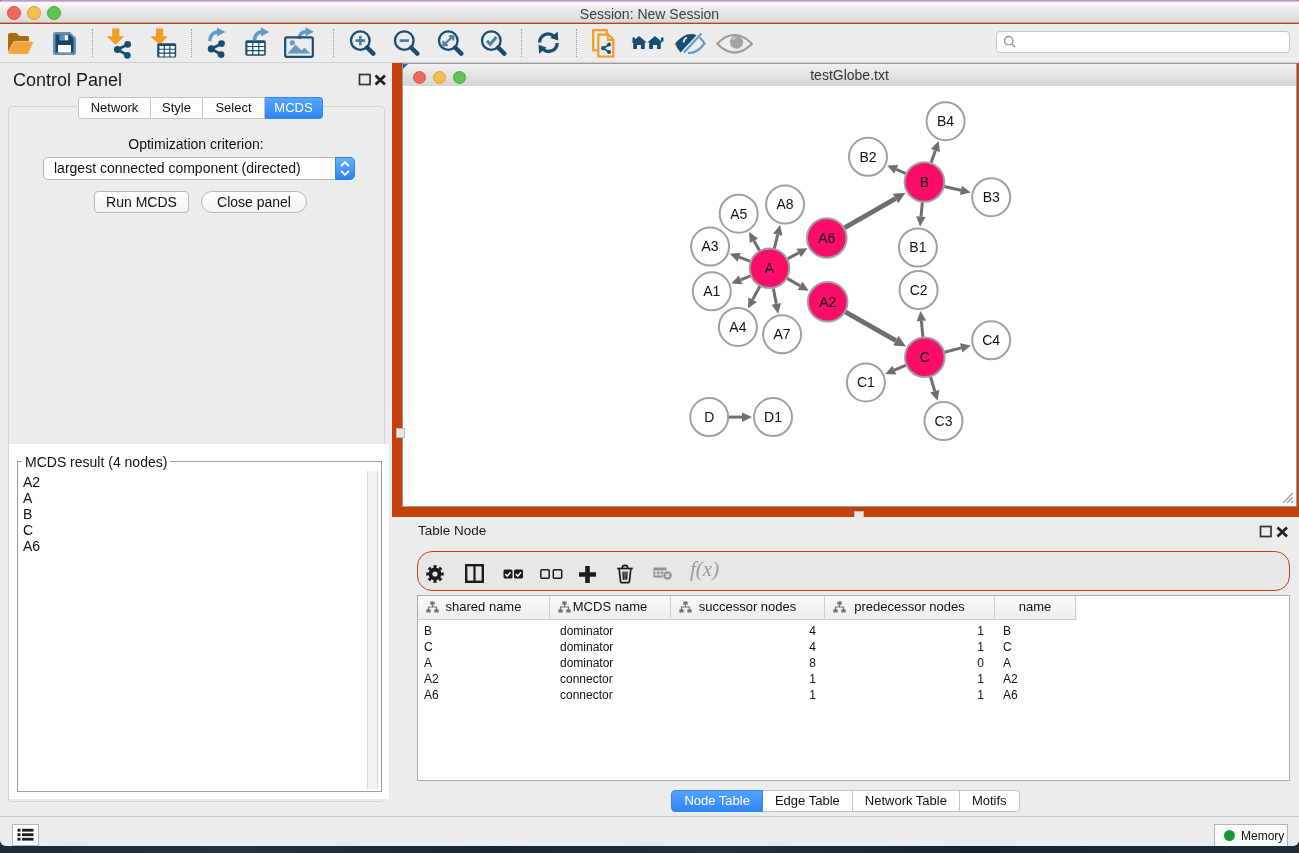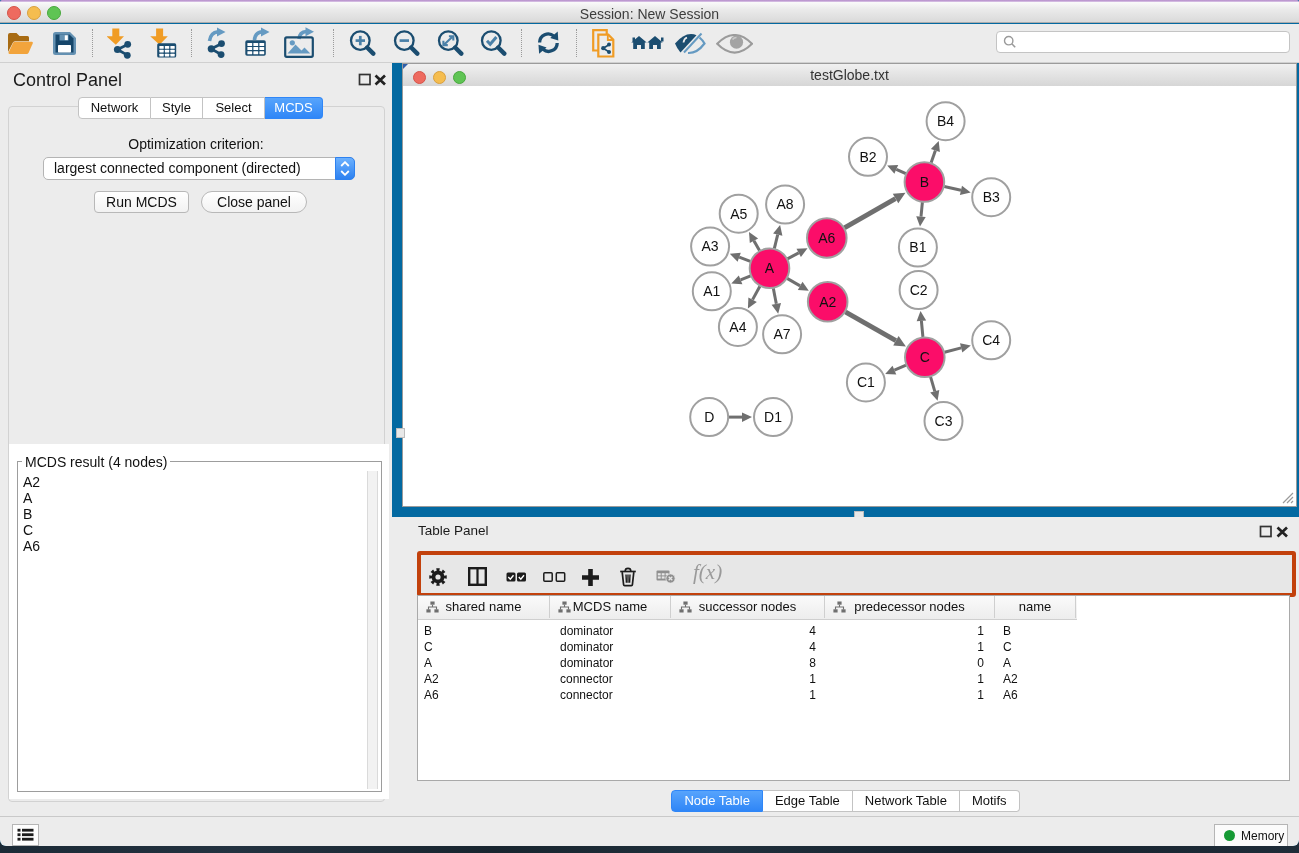--- a/index.html
+++ b/index.html
@@ -1,17 +1,17 @@
 <!DOCTYPE html>
 <html><head>
 <meta charset="utf-8">
 <style>
 html,body{margin:0;padding:0;}
 body{width:1299px;height:853px;overflow:hidden;font-family:"Liberation Sans",sans-serif;background:#1e2b38;position:relative;}#wallp{position:absolute;left:0;top:840px;width:1299px;height:13px;background:linear-gradient(90deg,#1b2a36 0%,#233240 18%,#18252f 38%,#20303c 55%,#16222e 75%,#1e2c38 100%);}
-#app{position:absolute;left:0;top:0;width:1299px;height:846px;background:#0369a1;border-radius:0 0 6px 6px;overflow:hidden;}
+#app{position:absolute;left:0;top:0;width:1299px;height:846px;background:#c2410c;border-radius:0 0 6px 6px;overflow:hidden;}
 #purpletop{position:absolute;left:0;top:0;width:1299px;height:2px;background:linear-gradient(#b289c8,#dcc8e8);z-index:50;border-radius:4px 4px 0 0;}
 #titlebar{position:absolute;left:0;top:2px;width:1299px;height:20px;background:linear-gradient(#fafafa 0%,#ebebeb 35%,#dadada 100%);border-bottom:1px solid #acacac;}
 .tl{position:absolute;width:12px;height:12px;border-radius:50%;top:4px;}
 #maintitle{position:absolute;top:4px;left:0;width:1299px;text-align:center;font-size:14px;color:#3d3d3d;}
 #toolbar{position:absolute;left:0;top:24px;width:1299px;height:38px;background:#ececec;border-bottom:1px solid #d0d0d0;}
 .tsep{position:absolute;top:5px;height:28px;width:0;border-left:1px dotted #9a9a9a;}
 .ticon{position:absolute;top:7px;}
 #searchbox{position:absolute;left:996px;top:31px;width:292px;height:20px;background:#fff;border:1px solid #c4c4c4;border-radius:4px;}
 #main{position:absolute;left:0;top:63px;width:1299px;height:753px;}
 
@@ -38,21 +38,21 @@
 #mcds-list div{height:16px;line-height:16px;padding-left:4px;}#mcds-list div:first-child{margin-top:11px;}
 #mcds-list #mcds-scroll{position:absolute;right:2px;top:8px;width:9px;bottom:1px;height:auto;background:#f2f2f2;border-left:1px solid #dadada;border-right:1px solid #dadada;margin:0;padding:0;}
 
 #netwin{position:absolute;left:402px;top:0px;width:893px;height:442px;background:#fff;border:1px solid #9b9b9b;}
 #nw-title{position:absolute;left:0;top:0;width:100%;height:22px;background:linear-gradient(#f0f0f0,#d6d6d6);border-bottom:1px solid #b5b5b5;}
 #nw-name{position:absolute;width:100%;text-align:center;top:3px;font-size:14px;color:#333;}
 #nw-canvas{position:absolute;left:0;top:22px;width:100%;height:419px;background:#fff;overflow:hidden;}
 
 #tpanel{position:absolute;left:392px;top:454px;width:907px;height:299px;background:#ececec;}
 #tp-title{position:absolute;left:26px;top:6px;font-size:13.5px;color:#1a1a1a;}
-#tp-toolbar{position:absolute;left:25px;top:34px;width:871px;height:38px;background:#e7e7e7;border:4px solid #c2410c;border-radius:3px;}
+#tp-toolbar{position:absolute;left:25px;top:34px;width:871px;height:38px;background:#e7e7e7;border:1px solid #c2410c;border-radius:15px;}
 #tp-table{position:absolute;left:25px;top:78px;width:871px;height:184px;background:#fff;border:1px solid #a9a9a9;}
 #tp-header{position:absolute;left:0;top:0;height:23px;width:659px;background:linear-gradient(#fafafa,#ededed);border-bottom:1px solid #cfcfcf;}
 .th{position:absolute;top:0;height:22px;border-right:1px solid #cfcfcf;font-size:13px;color:#111;text-align:center;line-height:22px;}
 .trow{position:absolute;left:0;width:100%;height:16px;font-size:12px;color:#111;}
 .trow span{position:absolute;top:1px;}
 #tp-tabs{position:absolute;left:0;top:273px;width:100%;text-align:center;}
 .btab{display:inline-block;font-size:13px;height:20px;line-height:20px;background:#fff;border:1px solid #c3c3c3;border-left:none;color:#111;}
 
 #statusbar{position:absolute;left:0;top:816px;width:1299px;height:30px;background:#ececec;border-top:1px solid #c9c9c9;}
 #listbtn{position:absolute;left:12px;top:7px;width:25px;height:20px;background:#fdfdfd;border:1px solid #b5b5b5;}
@@ -341,21 +341,21 @@
 <text x="945.5" y="425.8" text-anchor="middle" font-size="14" fill="#111">C3</text>
 <circle cx="711.2" cy="417.1" r="19.0" fill="#ffffff" stroke="#a0a0a0" stroke-width="2"></circle>
 <text x="711.2" y="421.9" text-anchor="middle" font-size="14" fill="#111">D</text>
 <circle cx="775.0" cy="417.1" r="19.0" fill="#ffffff" stroke="#a0a0a0" stroke-width="2"></circle>
 <text x="775.0" y="421.9" text-anchor="middle" font-size="14" fill="#111">D1</text>
 </svg></div>
   </div>
   <div class="handle" style="left:396px;top:365px;width:7px;height:8px;"></div>
       <div class="handle" style="left:854px;top:448px;width:8px;height:6px;"></div>
   <div id="tpanel">
-    <div id="tp-title">Table Panel</div>
+    <div id="tp-title">Table Node</div>
         <svg style="position:absolute;left:867px;top:8px" width="34" height="13" viewBox="0 0 34 13">
           <rect x="1.5" y="1.5" width="10.5" height="10" fill="none" stroke="#333" stroke-width="1.7"></rect>
           <path d="M18.5,2.5 L28,11.5 M28,2.5 L18.5,11.5" stroke="#222" stroke-width="2.7"></path>
         </svg>
     <div id="tp-toolbar">
           <svg style="position:absolute;left:8px;top:13px" width="18" height="18" viewBox="0 0 18 18">
             <path d="M17.72,7.20 L17.72,10.80 L15.27,10.30 A6.4,6.4 0 0 1 14.35,12.51 L16.44,13.89 L13.89,16.44 L12.51,14.35 A6.4,6.4 0 0 1 10.30,15.27 L10.80,17.72 L7.20,17.72 L7.70,15.27 A6.4,6.4 0 0 1 5.49,14.35 L4.11,16.44 L1.56,13.89 L3.65,12.51 A6.4,6.4 0 0 1 2.73,10.30 L0.28,10.80 L0.28,7.20 L2.73,7.70 A6.4,6.4 0 0 1 3.65,5.49 L1.56,4.11 L4.11,1.56 L5.49,3.65 A6.4,6.4 0 0 1 7.70,2.73 L7.20,0.28 L10.80,0.28 L10.30,2.73 A6.4,6.4 0 0 1 12.51,3.65 L13.89,1.56 L16.44,4.11 L14.35,5.49 A6.4,6.4 0 0 1 15.27,7.70 Z" fill="#1c1c1c"></path>
             <circle cx="9" cy="9" r="2.6" fill="#e7e7e7"></circle>
           </svg>
           <svg style="position:absolute;left:47px;top:12px" width="19" height="19" viewBox="0 0 19 19">

